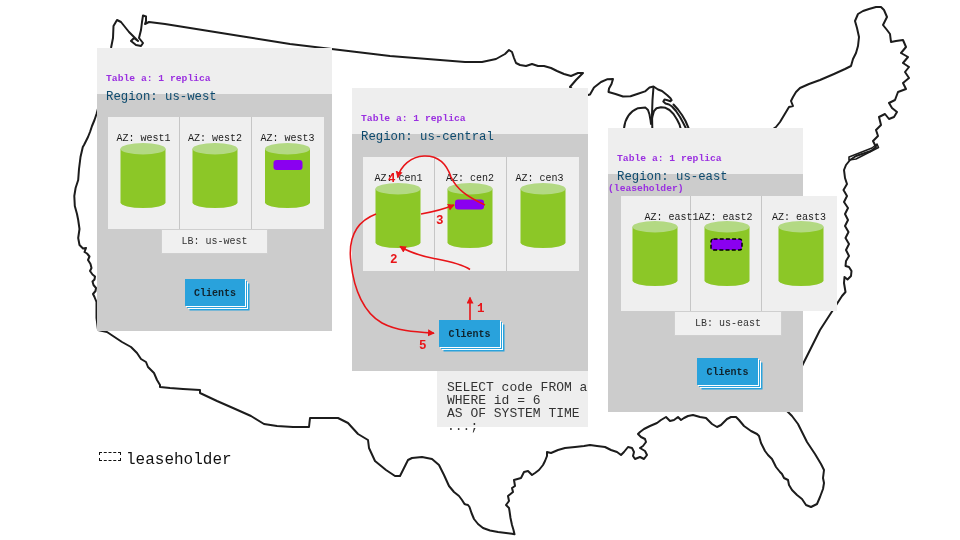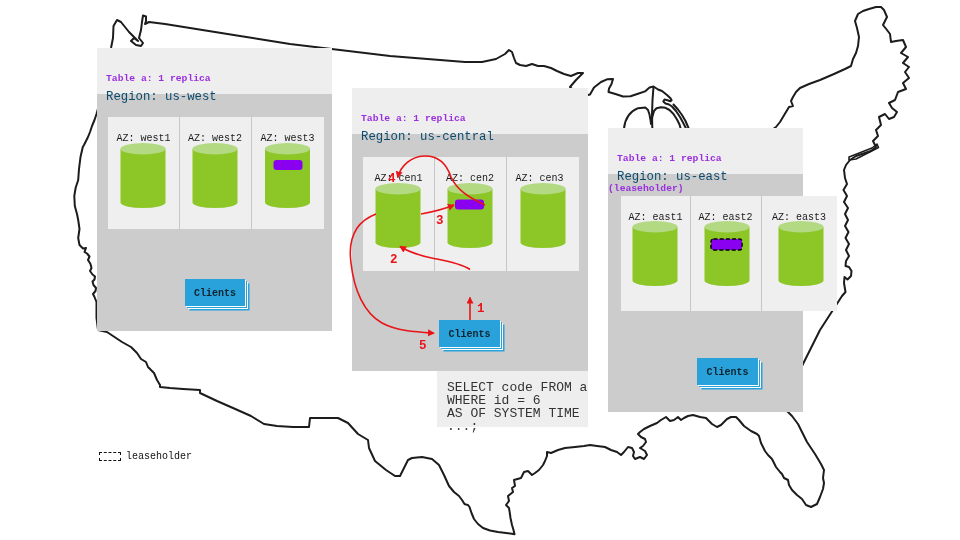--- a/index.html
+++ b/index.html
@@ -17,21 +17,21 @@
   .lb{position:absolute;background:#f0f0f0;border:1px solid #cfcfcf;
       font-size:10px;color:#333;text-align:center;}
   .cl{position:absolute;background:#29a2dc;color:#10242e;font-weight:bold;
       font-size:10px;text-align:center;padding-top:1.5px;}
   .cl{box-shadow:1px 1px 0 0 #ffffff,2px 2px 0 0 #29a2dc,3px 3px 0 0 #ffffff,4.5px 4.5px 0 0 #29a2dc;}
   .sql{position:absolute;left:437px;top:371px;width:151px;height:56px;background:#eeeeee;
       font-size:13px;color:#333;line-height:13px;}
   .sql div{margin-left:10px;}
   .legend-box{position:absolute;left:99px;top:452px;width:20px;height:7px;background:#fff;
       border:1.6px dashed #111;}
-  .legend-t{position:absolute;left:126px;top:451px;font-size:10px;color:#111;text-align:right;}
+  .legend-t{position:absolute;left:126px;top:451px;font-size:16px;color:#111;text-align:right;}
 </style>
 </head>
 <body>
 <svg class="abs" style="left:0;top:0;z-index:0" width="960" height="540" viewBox="0 0 960 540">
   <g fill="none" stroke="#1c1c1c" stroke-width="2" stroke-linejoin="round" stroke-linecap="round">
     <path d="M117,20 L121,22 125,27 129,32 134,37 138,41 134,38 131,41 136,45 141,46 143,43 139,38 141,30 142,22 143,15.5 146,16.5 146,21 145,24 149,22
       165,24 190,28 215,32 240,36 265,40 290,44 315,47 340,50 365,53 390,56 415,58 440,60 465,62 482,62
       496,59 505,54 509,50 512,52 514,58 516,63 520,65 526,66 532,64 538,66 544,66 551,68 557,71 564,74 571,76 578,73 583,73 576,80 570,87 574,91 581,94 588,95
       590,94.5 594,87.5 601,82 607,79.3 613,79 611.5,84 609,88.5 608.5,92 615.5,94 623,96.5 630.5,96.3 638,93.8 645,91.4 649.5,87.5 653.5,86.5 658,89.5 662,91 667,95 670.5,98.2 671.6,100.3 670.5,101.2 667.5,100.3 664.5,99.4 663.3,101.5 665.5,103.5 669,104.5 672,106.5 676,111 680,117 683,122.5 686,128.5
       700,140 720,150 750,142 770,131 776,127 780,122 783,117 786,112 789,107 793,106 791,101 793,97 796,92 800,88 809,84 820,80 834,74 845,69 851,66 853,59 856,53 858,46 859,37 857,28 855,21 858,14 863,11 869,9 876,7 881,7 884,10 887,17 883,25 887,30 890,34 891,42 896,41 903,40 906,47 901,53 908,57 903,63 909,67 905,72 909,78 903,83 906,89 898,92 895,100 889,103 892,108 897,112 894,117 889,119 885,114 879,117 881,125 876,130 878,136 873,141 876,147 871,151 862,154 856,156 850,160 846,165 844,170
@@ -48,20 +48,21 @@
 <div class="rg" style="left:97px;top:48px;width:235px;height:283px;z-index:1">
   <div class="hd"><span>Table a: 1 replica</span></div>
   <div class="rt" style="top:42px">Region: us-west</div>
   <div class="az" style="left:11px;top:69px;width:216px;height:112px">
     <div class="azdiv" style="left:71px"></div>
     <div class="azdiv" style="left:143px"></div>
     <div class="azl" style="left:0;width:71px">AZ: west1</div>
     <div class="azl" style="left:71px;width:72px">AZ: west2</div>
     <div class="azl" style="left:143px;width:73px">AZ: west3</div>
   </div>
+  <div class="lb" style="left:64px;top:181px;width:105px;height:23px;line-height:23px">LB: us-west</div>
   <div class="cl" style="left:88px;top:231px;width:60px;height:25px;line-height:25px">Clients</div>
 </div>
 
 <div class="rg" style="left:352px;top:88px;width:236px;height:283px;z-index:1">
   <div class="hd"><span>Table a: 1 replica</span></div>
   <div class="rt" style="top:42px">Region: us-central</div>
   <div class="az" style="left:11px;top:69px;width:216px;height:114px">
     <div class="azdiv" style="left:71px"></div>
     <div class="azdiv" style="left:143px"></div>
     <div class="azl" style="left:0;width:71px">AZ: cen1</div>
@@ -70,24 +71,25 @@
   </div>
   <div class="cl" style="left:87px;top:232px;width:61px;height:25px;line-height:25px">Clients</div>
 </div>
 
 <div class="rg" style="left:608px;top:128px;width:195px;height:284px;z-index:1">
   <div class="hd"><span>Table a: 1 replica (leaseholder)</span></div>
   <div class="rt" style="top:42px">Region: us-east</div>
   <div class="az" style="left:13px;top:68px;width:216px;height:115px">
     <div class="azdiv" style="left:69px"></div>
     <div class="azdiv" style="left:140px"></div>
-    <div class="azl" style="left:0;width:69px">AZ: east1</div>
+    <div class="azl" style="left:16px;width:69px">AZ: east1</div>
     <div class="azl" style="left:69px;width:71px">AZ: east2</div>
     <div class="azl" style="left:140px;width:76px">AZ: east3</div>
   </div>
+  <div class="lb" style="left:66px;top:183px;width:106px;height:23px;line-height:23px">LB: us-east</div>
   <div class="cl" style="left:89px;top:230px;width:61px;height:25px;line-height:25px">Clients</div>
 </div>
 
 <svg class="abs" style="left:0;top:0;z-index:2" width="960" height="540" viewBox="0 0 960 540">
   <defs>
     <g id="cyl">
       <path d="M0,5.8 L0,59.5 A22.5,5.5 0 0 0 45,59.5 L45,5.8" fill="#8cc727"></path>
       <ellipse cx="22.5" cy="5.8" rx="22.5" ry="5.75" fill="#b3d983"></ellipse>
     </g>
   </defs>

